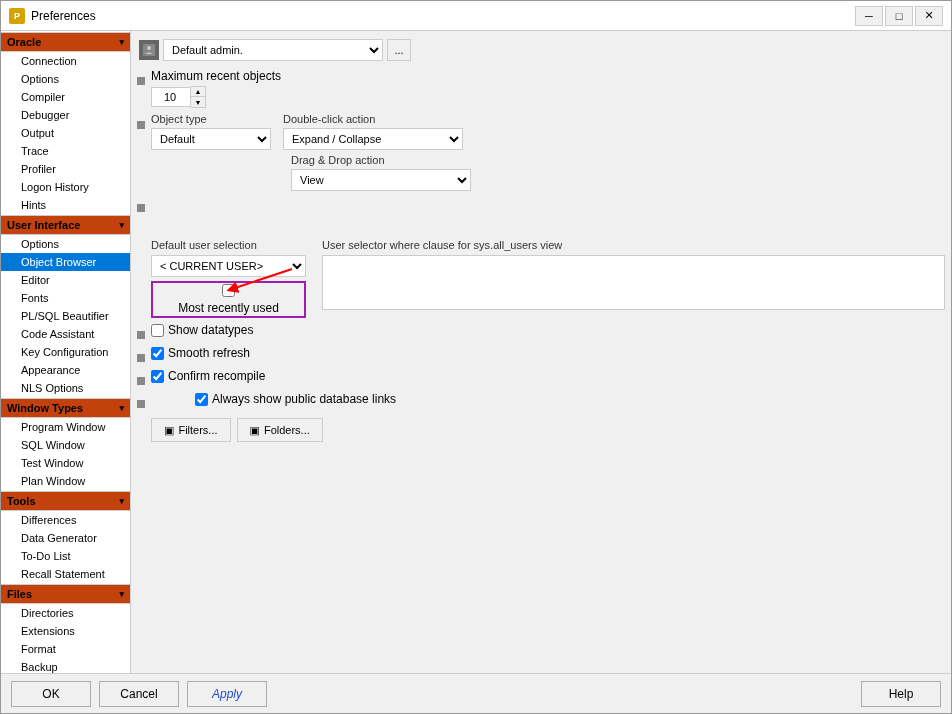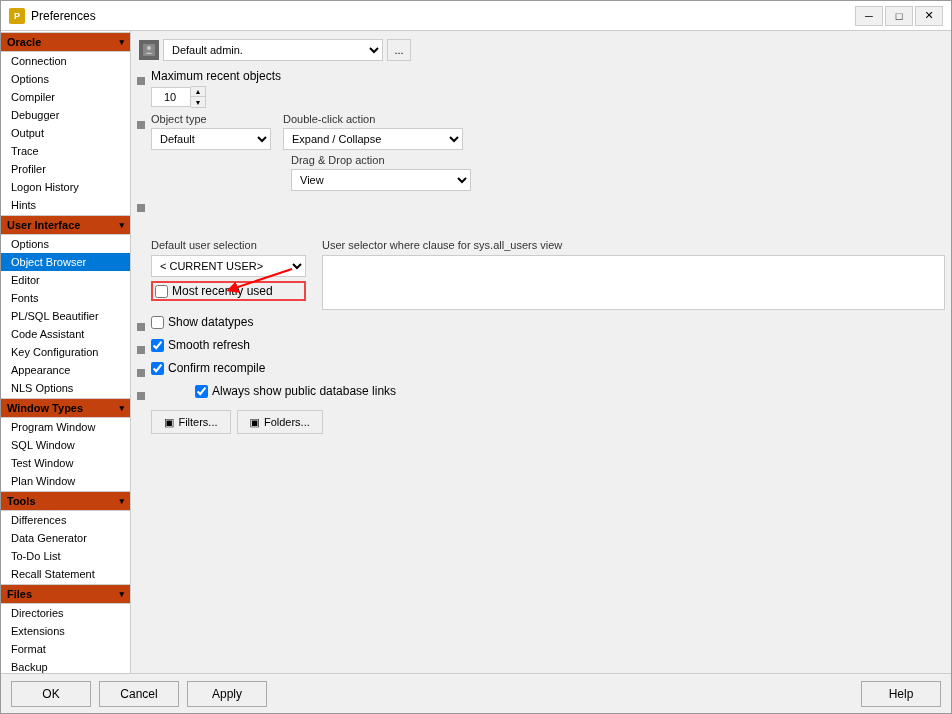--- a/index.html
+++ b/index.html
@@ -88,21 +88,21 @@
       border-bottom: 1px solid #ccc;
       border-top: 1px solid #ccc;
       margin-top: 1px;
     }
     
     .sidebar-group-header .arrow {
       font-size: 9px;
     }
     
     .sidebar-item {
-      padding: 3px 10px;
+      padding: 3px 20px;
       cursor: pointer;
       font-size: 11px;
       white-space: nowrap;
     }
     .sidebar-item.active { background: #0078d7; color: white; }
     
     
     .main-panel {
       flex: 1;
       background: #f0f0f0;
@@ -231,21 +231,21 @@
     }
     
     .footer-btn {
       width: 80px;
       height: 26px;
       border: 1px solid #aaa;
       background: #f0f0f0;
       cursor: pointer;
       font-size: 12px;
     }
-    .footer-btn.disabled { color: #000000; cursor: default; }
+    .footer-btn.disabled { color: #1d4ed8; cursor: default; font-style: italic; }
     
     .footer-help {
       margin-left: auto;
       width: 80px;
       height: 26px;
       border: 1px solid #aaa;
       background: #f0f0f0;
       cursor: pointer;
       font-size: 12px;
     }
@@ -294,25 +294,26 @@
     }
     
     .red-arrow-svg {
       position: absolute;
       top: -5px;
       left: 150px;
       pointer-events: none;
     }
     
     .red-border-box {
-      border: 2px solid #ef4444;
+      border: 2px solid #a21caf;
       display: inline-flex;
       align-items: center;
       gap: 4px;
       padding: 1px 2px;
+      flex-direction: column;
     }
     
   </style>
 </head>
 <body>
 
 <div class="window">
 
   <div class="title-bar">
     <div class="title-bar-icon">

